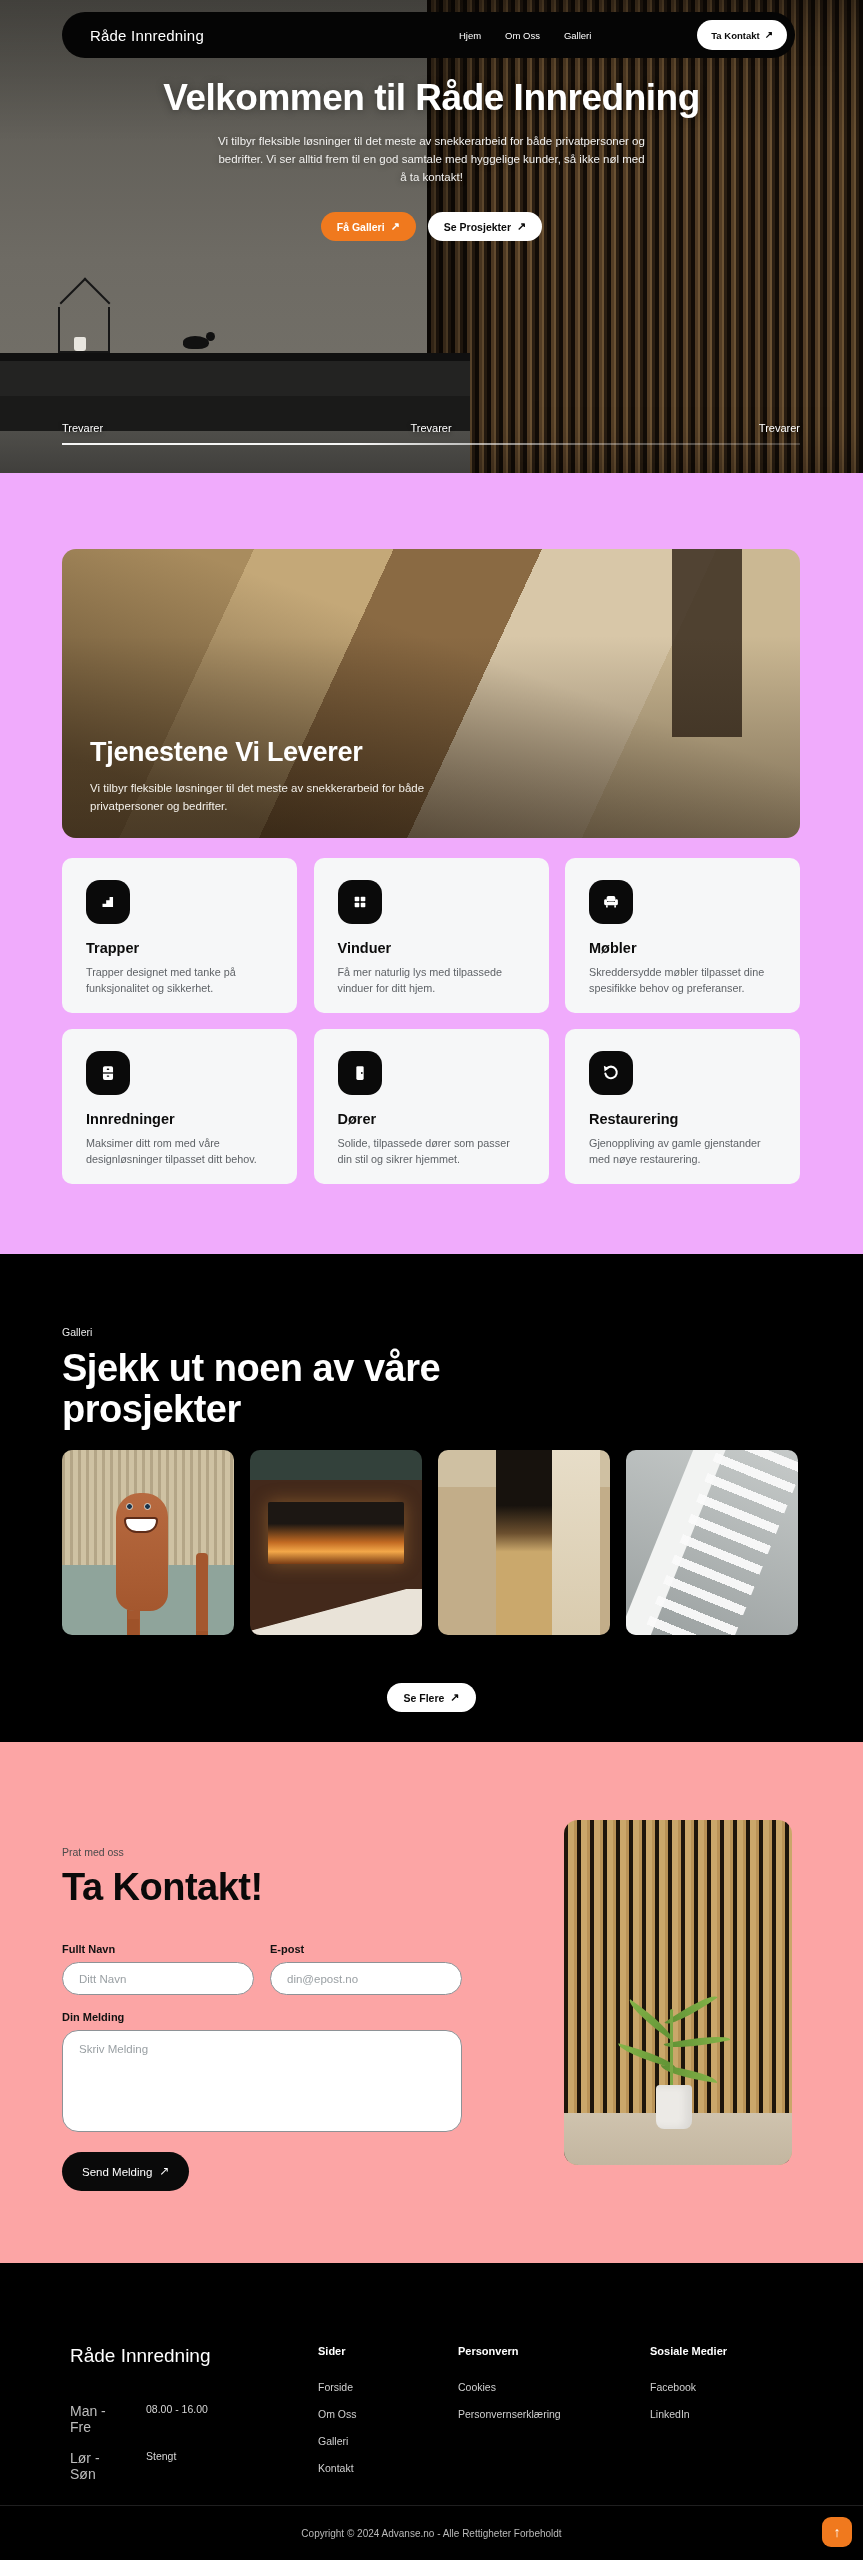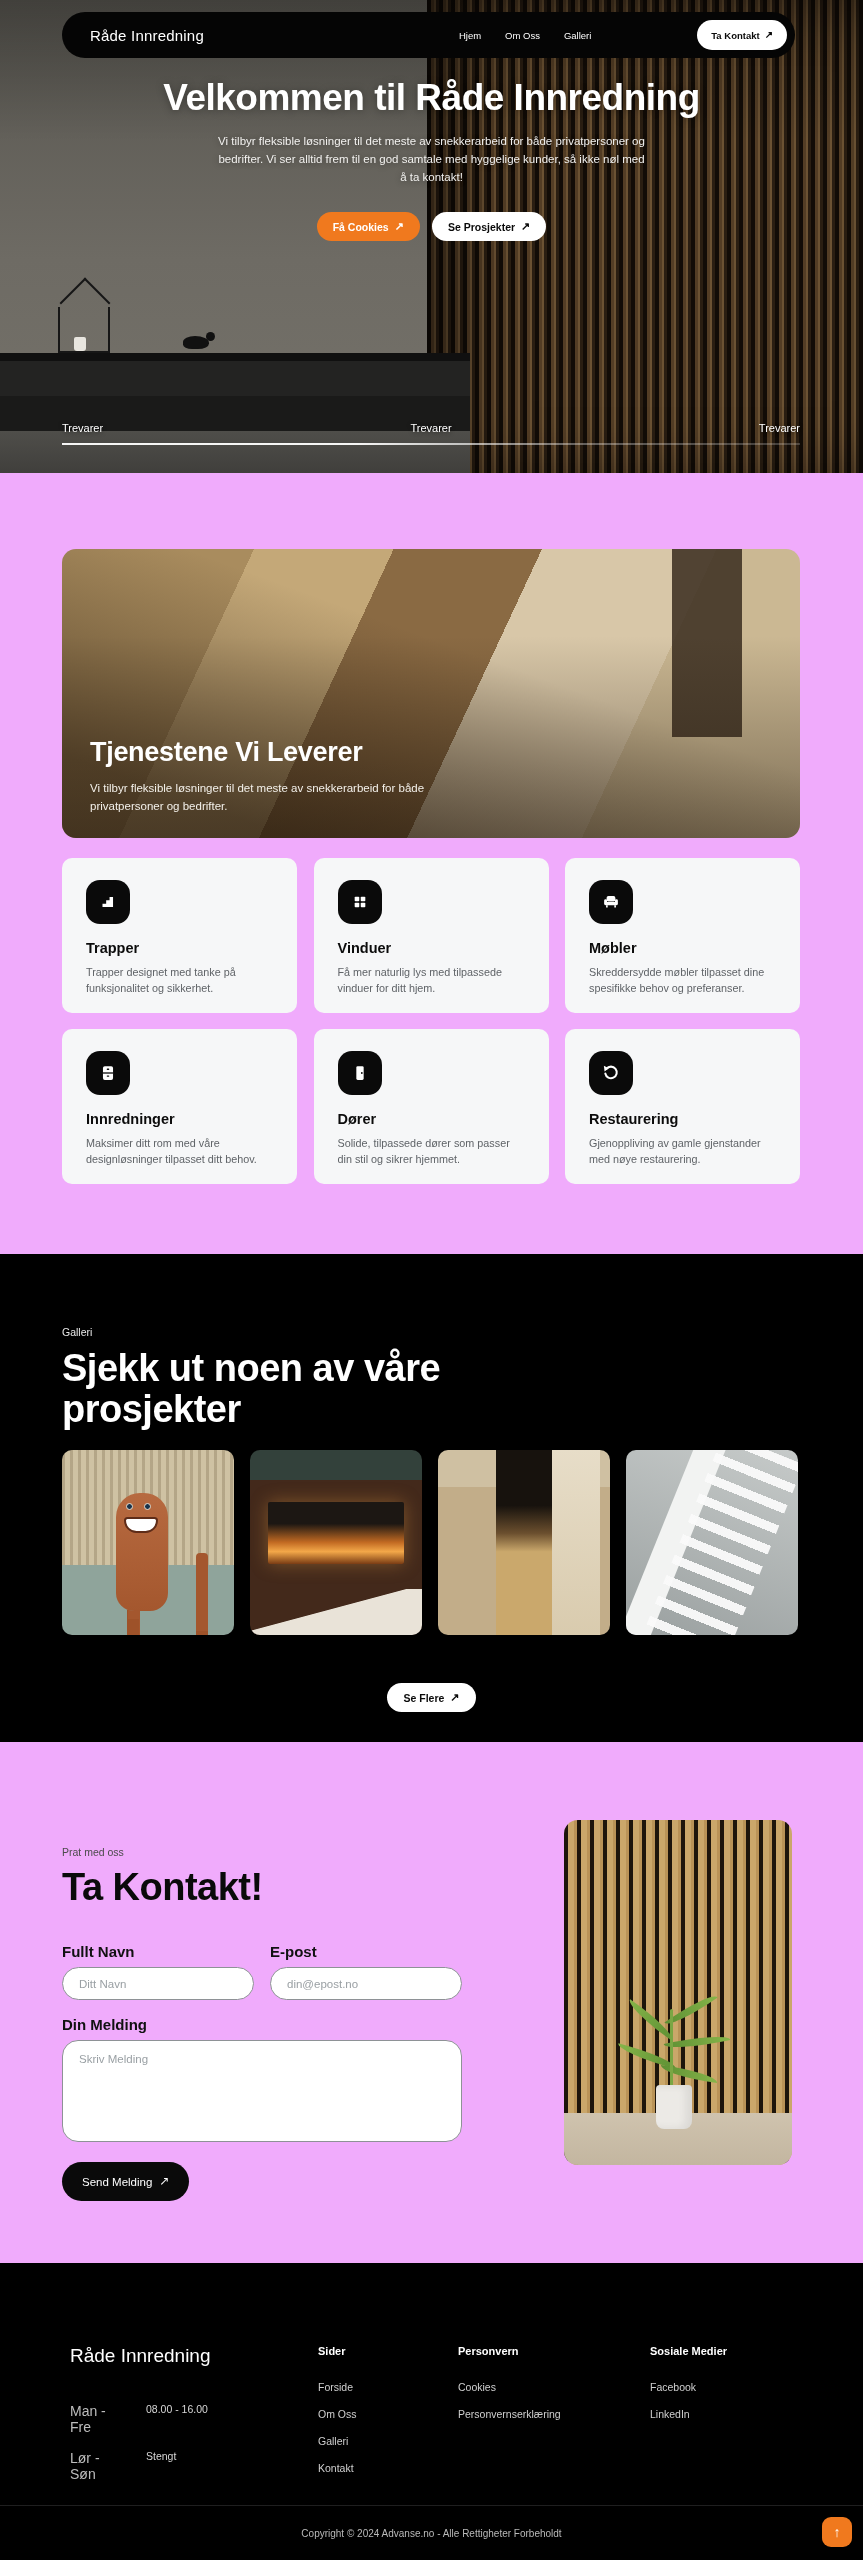--- a/index.html
+++ b/index.html
@@ -96,27 +96,27 @@
   .g3::after { content:""; position:absolute; right:10px; top:0; width:48px; height:100%; background:linear-gradient(180deg,#e7ddc8,#d9cbae); }
 
   .g4 { background:linear-gradient(200deg,#c6cac9,#9aa0a0); }
   .g4::before { content:""; position:absolute; left:28px; top:-20px; width:30px; height:240px; background:#f2f3f2; transform:rotate(22deg); }
   .g4::after { content:""; position:absolute; left:52px; top:-10px; width:86px; height:230px; transform:rotate(22deg);
     background:repeating-linear-gradient(180deg,rgba(250,250,250,.95) 0 9px,rgba(0,0,0,0) 9px 22px); }
 
   .g-cta-row { display:flex; justify-content:center; margin-top:48px; }
 
   
-  .contact { position:relative; width:863px; height:521px; background:#f0abfc; padding:104px 62px 0; }
+  .contact { position:relative; width:863px; height:521px; background:#fca5a5; padding:104px 62px 0; }
   .contact-label { color:#4b4b4b; font-size:10.5px; }
   .contact-title { color:#0a0a0a; font-size:38px; font-weight:700; letter-spacing:-.5px; margin-top:8px; }
   .form { width:400px; margin-top:34px; }
   .f-row { display:flex; gap:16px; }
   .f-group { margin-bottom:16px; }
-  .f-label { display:block; font-size:15px; font-weight:700; color:#111; margin-bottom:7px; }
+  .f-label { display:block; font-size:11px; font-weight:700; color:#111; margin-bottom:7px; }
   .f-input { width:100%; height:33px; border:1.4px solid #8e9296; border-radius:17px; padding:0 16px;
     font-family:inherit; font-size:11.5px; color:#222; background:#fff; outline:none; }
   .f-row .f-group { flex:1; }
   .f-input::placeholder, .f-textarea::placeholder { color:#9aa0a4; }
   .f-textarea { width:100%; height:102px; border:1.4px solid #8e9296; border-radius:16px; padding:12px 16px;
     font-family:inherit; font-size:11.5px; color:#222; resize:none; outline:none; }
   .send-btn { margin-top:14px; background:#0a0a0a; color:#fff; border:none; border-radius:20px; height:39px; padding:0 20px;
     font-family:inherit; font-size:11.5px; font-weight:400; display:flex; align-items:center; gap:7px; cursor:pointer; }
 
   .contact-img { position:absolute; right:71px; top:78px; width:228px; height:345px; border-radius:14px; overflow:hidden;
@@ -178,21 +178,21 @@
         <span>Ta Kontakt</span>
         <span class="arrow">↗</span>
       </button>
     </header>
 
     <div class="hero-content">
       <h1 class="hero-title">Velkommen til Råde Innredning</h1>
       <p class="hero-sub">Vi tilbyr fleksible løsninger til det meste av snekkerarbeid for både privatpersoner og bedrifter. Vi ser alltid frem til en god samtale med hyggelige kunder, så ikke nøl med å ta kontakt!</p>
       <div class="hero-btns">
         <button class="btn-pill btn-orange">
-          <span>Få Cookies</span>
+          <span>Få Galleri</span>
           <span class="arrow">↗</span>
         </button>
         <button class="btn-pill btn-white">
           <span>Se Prosjekter</span>
           <span class="arrow">↗</span>
         </button>
       </div>
     </div>
 
     <div class="ticker">

